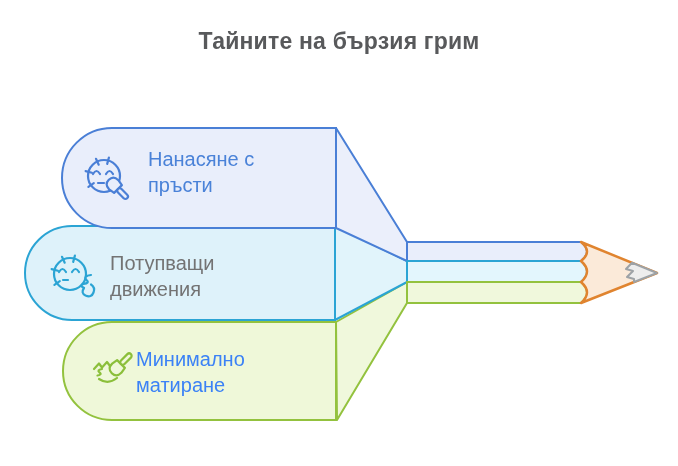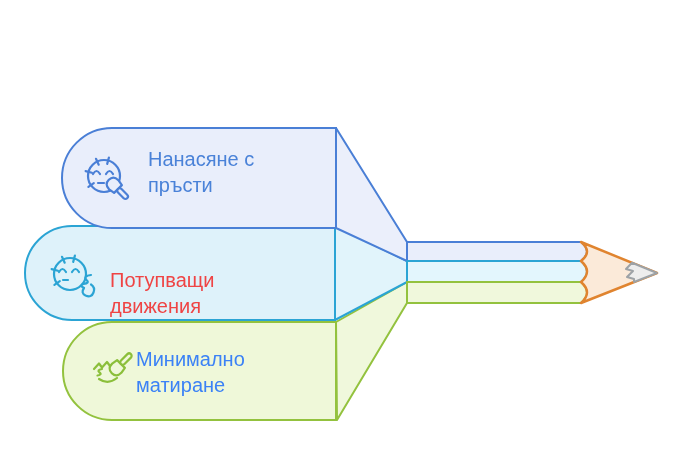--- a/index.html
+++ b/index.html
@@ -9,28 +9,29 @@
   }
   .title{
     position:absolute;top:28px;left:0;width:678px;text-align:center;
     font-size:23px;font-weight:700;color:#58595b;letter-spacing:.2px;
   }
   .diagram{position:absolute;top:0;left:0;}
   .pill-label{
     position:absolute;font-size:20px;line-height:26px;font-weight:400;
   }
   .pill-label.l1{left:148px;top:146px;width:140px;color:#4a82d8;}
-  .pill-label.l2{left:110px;top:250px;width:152px;color:#ef4444;margin-top:17px;}
+  .pill-label.l2{left:110px;top:250px;width:152px;color:#737373;}
   .pill-label.l3{left:136px;top:346px;width:152px;color:#3b82f6;}
 </style>
 </head>
 <body>
 
 <div class="stage">
 
+  <div class="title">Тайните на бързия грим</div>
 
   <svg class="diagram" width="678" height="466" viewBox="0 0 678 466">
 
     <path d="M 336 322 L 407 282 L 407 303 L 337 420 Z" fill="#f0f8dc" stroke="#93c23e" stroke-width="2" stroke-linejoin="round"></path>
     <path d="M 335 226 L 407 261 L 407 282 L 335 320 Z" fill="#e1f4fb" stroke="#2ba4d4" stroke-width="2" stroke-linejoin="round"></path>
     <path d="M 336 128 L 407 242 L 407 261 L 336 228 Z" fill="#ebeffb" stroke="#4a7fd6" stroke-width="2" stroke-linejoin="round"></path>
 
     <path d="M 336 322 L 112 322 A 49 49 0 0 0 112 420 L 336 420 Z" fill="#eff8d9" stroke="#93c23e" stroke-width="2"></path>
     <path d="M 335 226 L 72 226 A 47 47 0 0 0 72 320 L 335 320 Z" fill="#def2fa" stroke="#2ba4d4" stroke-width="2"></path>
     <path d="M 336 128 L 112 128 A 50 50 0 0 0 112 228 L 336 228 Z" fill="#e9eefb" stroke="#4a7fd6" stroke-width="2"></path>

